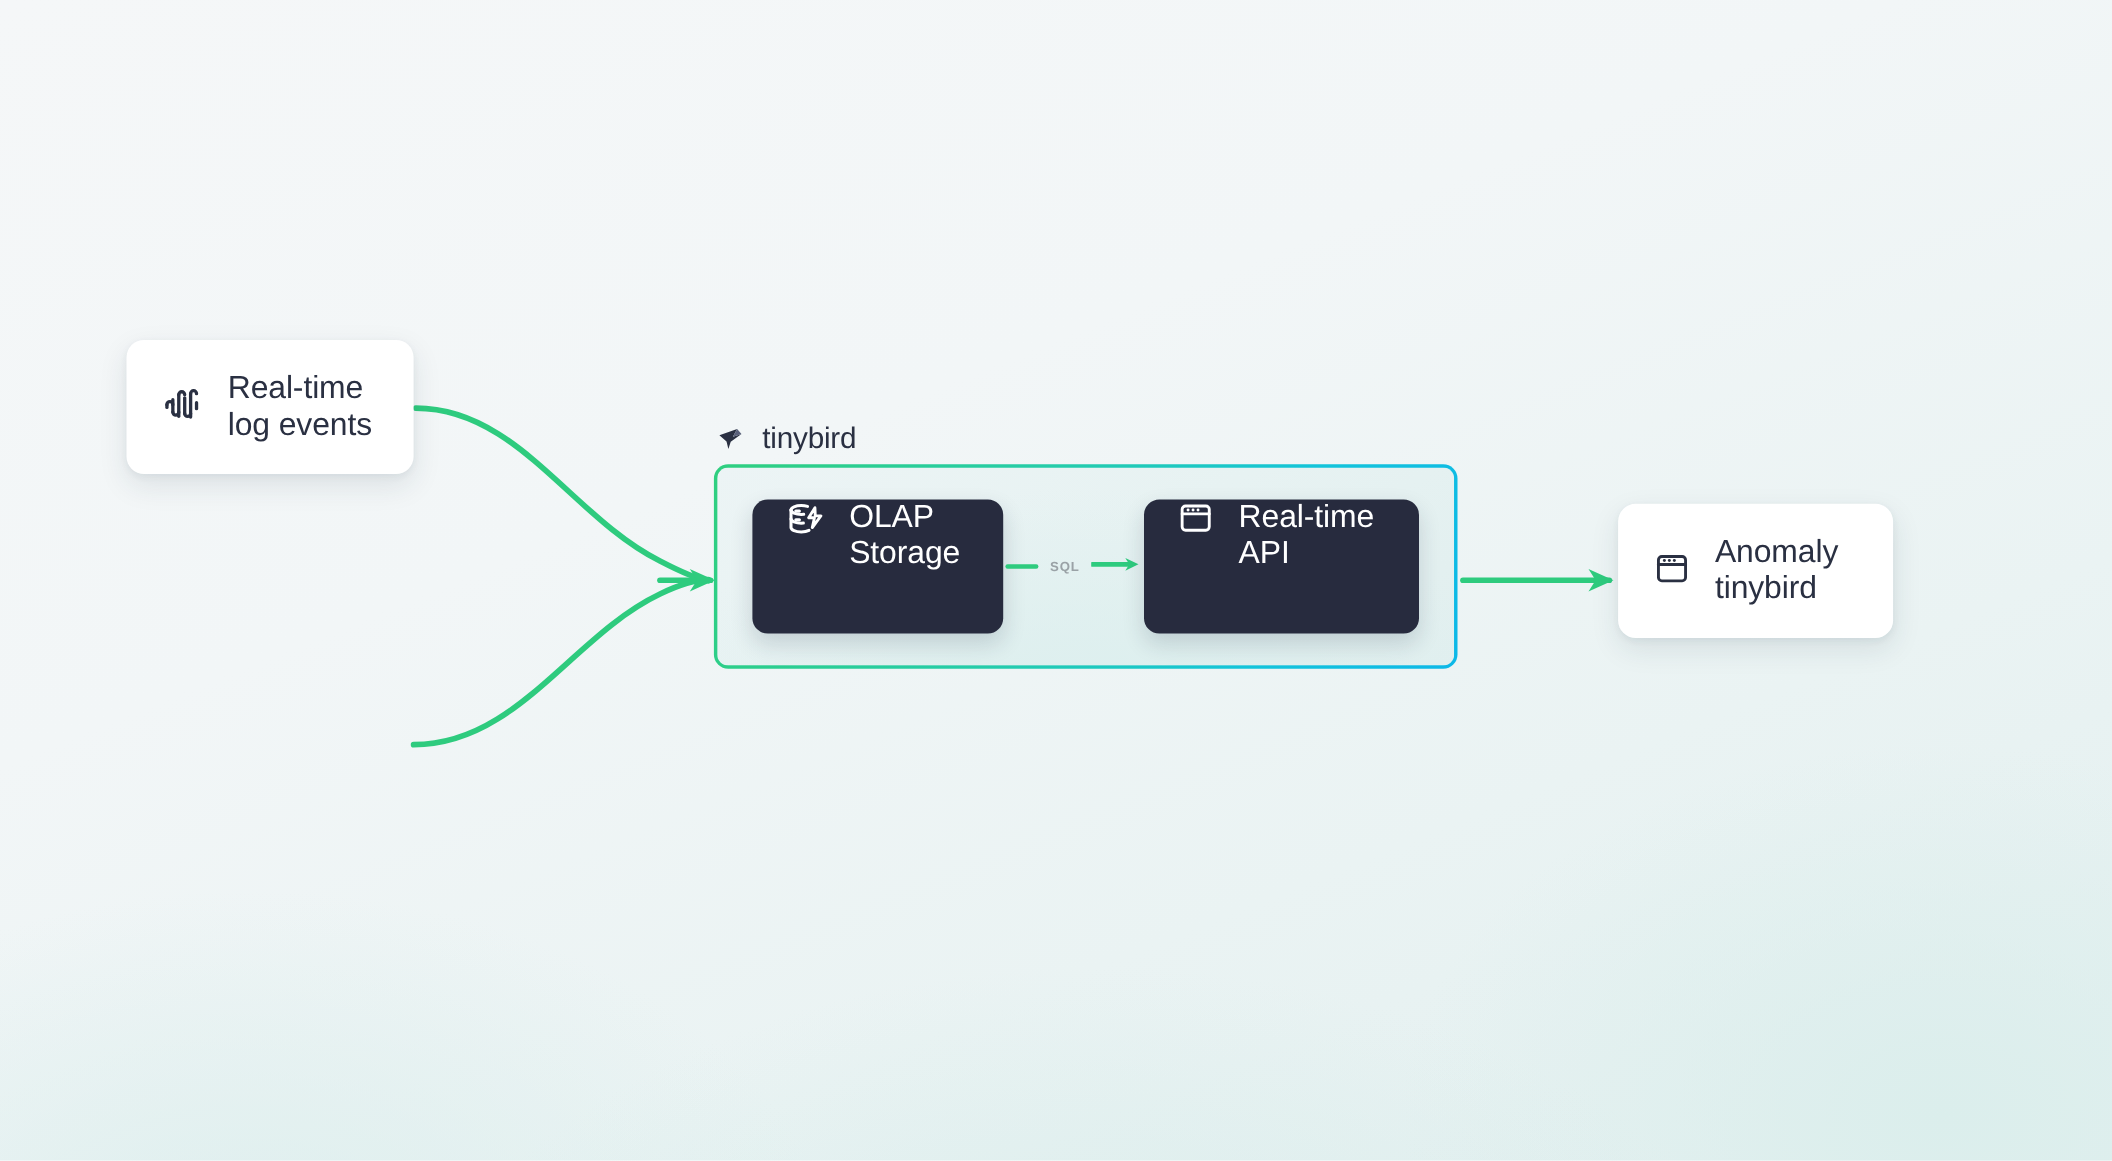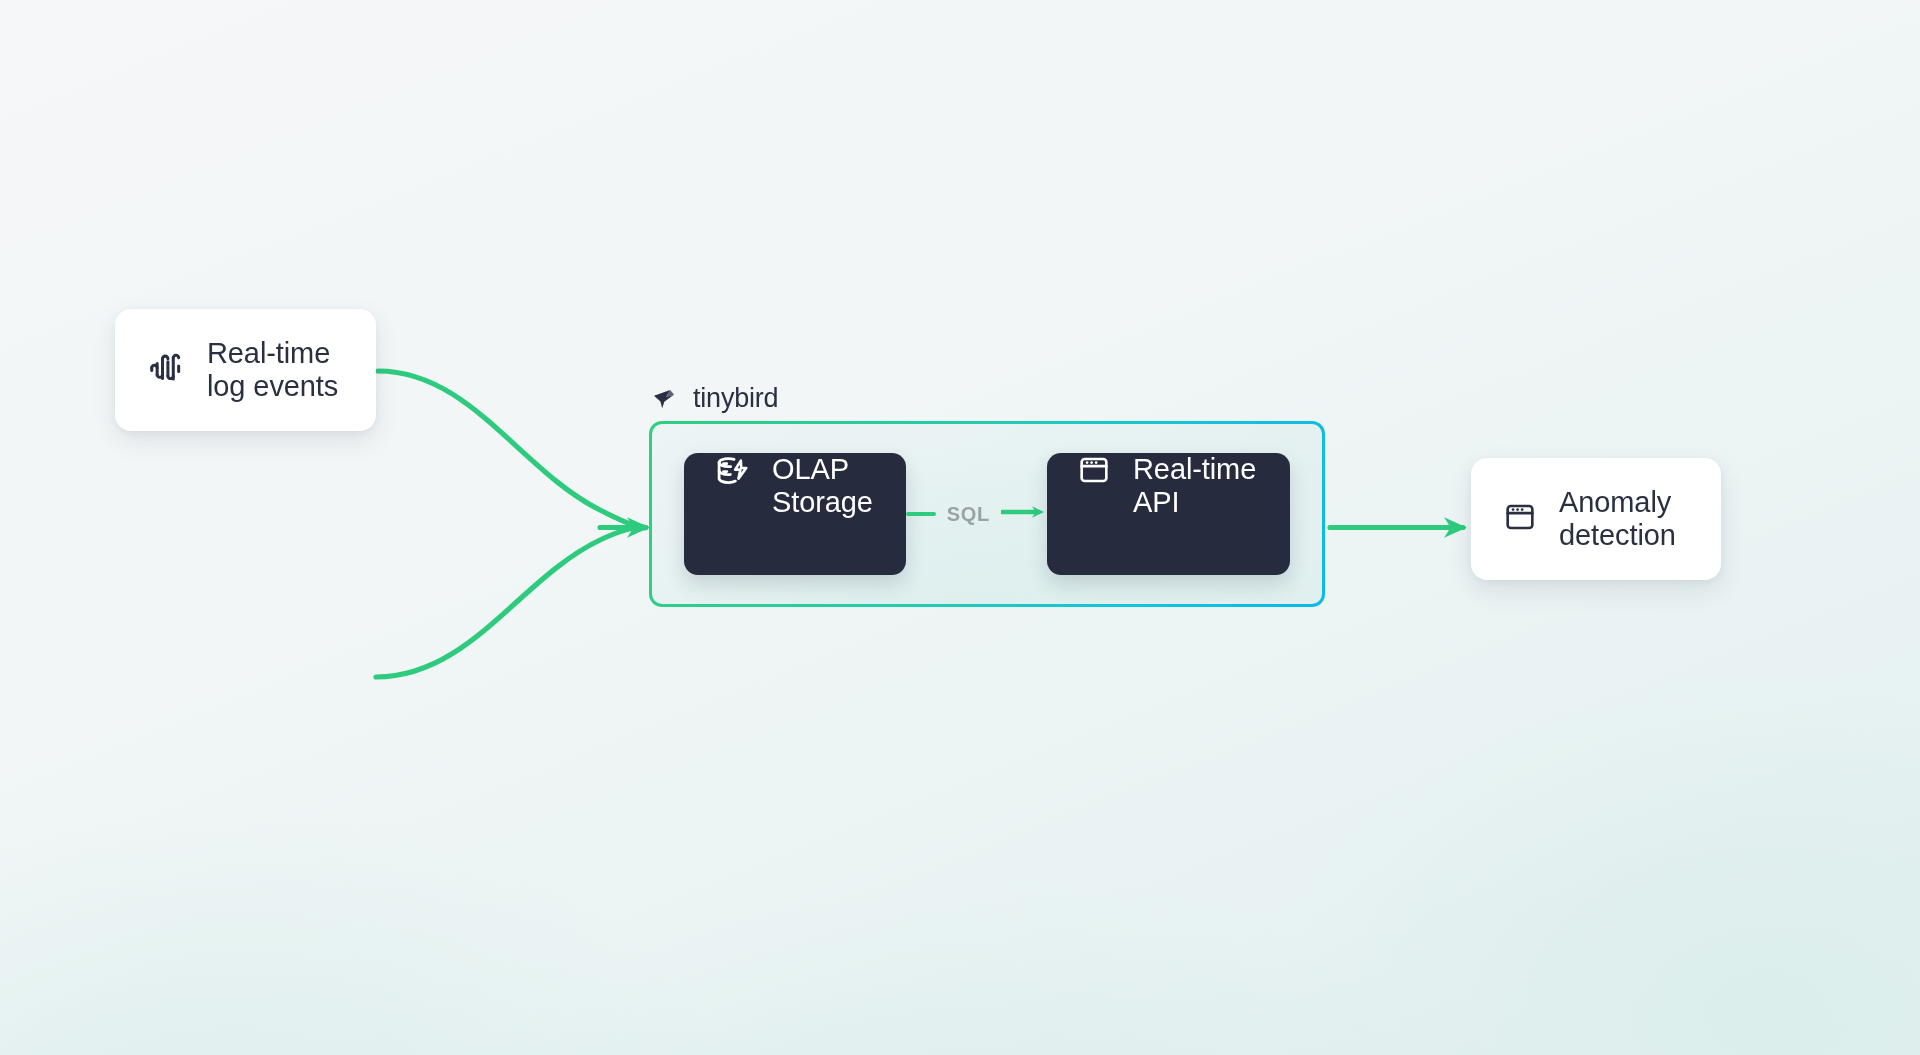--- a/index.html
+++ b/index.html
@@ -156,21 +156,21 @@
   }
 
   #sql-connector .stub {
     width: 30px;
     height: 4px;
     background: #2ecb7e;
     border-radius: 2px;
   }
 
   #sql-connector .sql-text {
-    font-size: 20px;
+    font-size: 12px;
     font-weight: 700;
     letter-spacing: 0.7px;
     color: #9aa2a6;
   }
 
   #sql-connector .arrow-wrap { display: block; }
 </style>
 </head>
 <body>
 
@@ -277,16 +277,16 @@
     <span class="ico">
       <svg width="34" height="34" viewBox="0 0 24 24" fill="none" stroke="#2a3042" stroke-width="1.85" stroke-linecap="round" stroke-linejoin="round">
         <rect x="3.3" y="4.2" width="17.4" height="15.6" rx="2.2"></rect>
         <path d="M3.3 9.3 H20.7"></path>
         <circle cx="7.1" cy="6.75" r="0.95" fill="#2a3042" stroke="none"></circle>
         <circle cx="10.3" cy="6.75" r="0.95" fill="#2a3042" stroke="none"></circle>
         <circle cx="13.5" cy="6.75" r="0.95" fill="#2a3042" stroke="none"></circle>
       </svg>
     </span>
     <span class="label">Anomaly
-detection</span>
+tinybird</span>
   </div>
 
 </div>
 
 </body></html>

